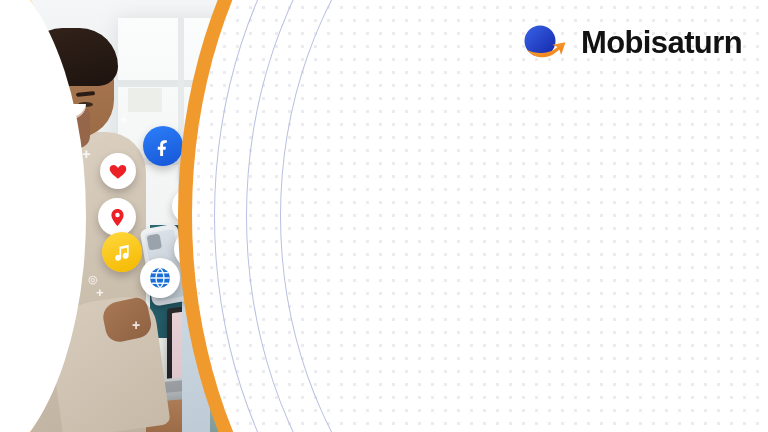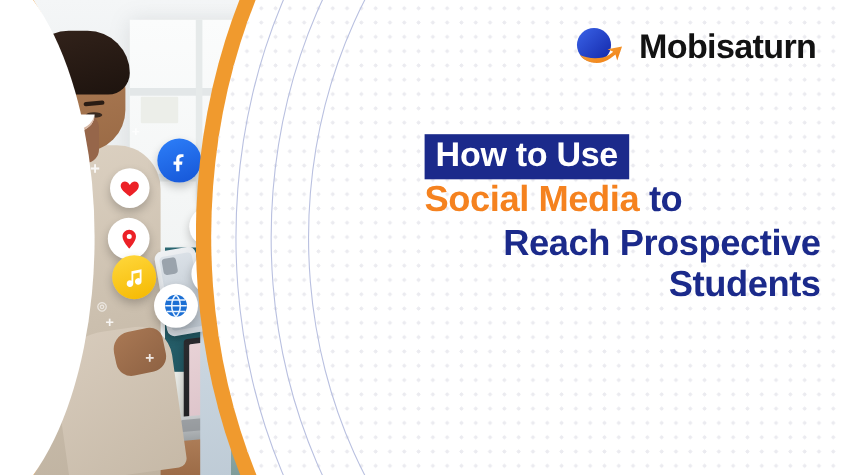--- a/index.html
+++ b/index.html
@@ -447,25 +447,14 @@
         </defs>
         <circle cx="20" cy="22" r="15.5" fill="url(#sph)"></circle>
         <path d="M7 31c6 8 19 10 28 3l4.5-3.4 1.6 5.4 4.4-12.8-13.2 2.6 5.2 2.2-3.3 2.5C27 35.4 14.6 34.6 7 31z" fill="url(#arw)"></path>
       </svg>
     </div>
     <div class="logo-text-wrap">
       <div class="logo-name">Mobisaturn</div>
     </div>
   </div>
 
-  <div class="headline">
-    <div class="hl-row">
-      <div class="hl-band">How to Use</div>
-    </div>
-    <div class="hl2 hl-row">
-      <span class="hl-orange">Social Media</span>
-      <span class="hl-blue">to</span>
-    </div>
-    <div class="hl3">Reach Prospective</div>
-    <div class="hl4">Students</div>
-  </div>
 
 </div>
 
 </body></html>

